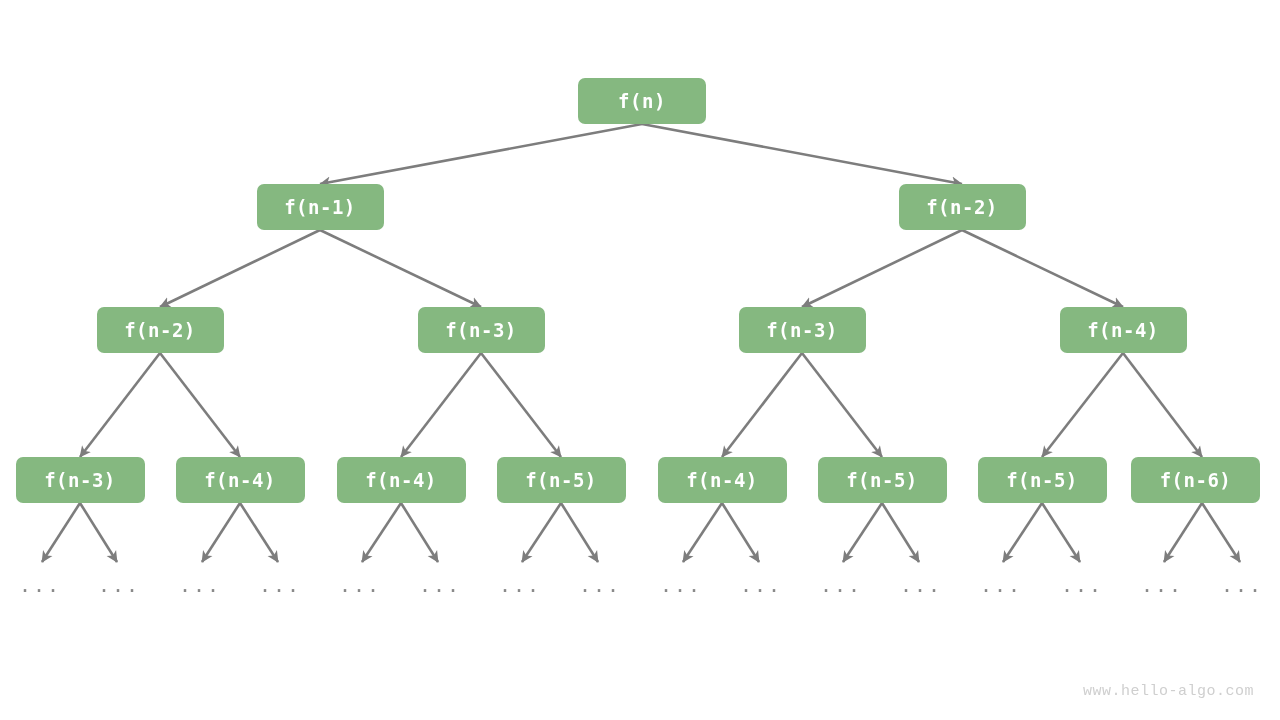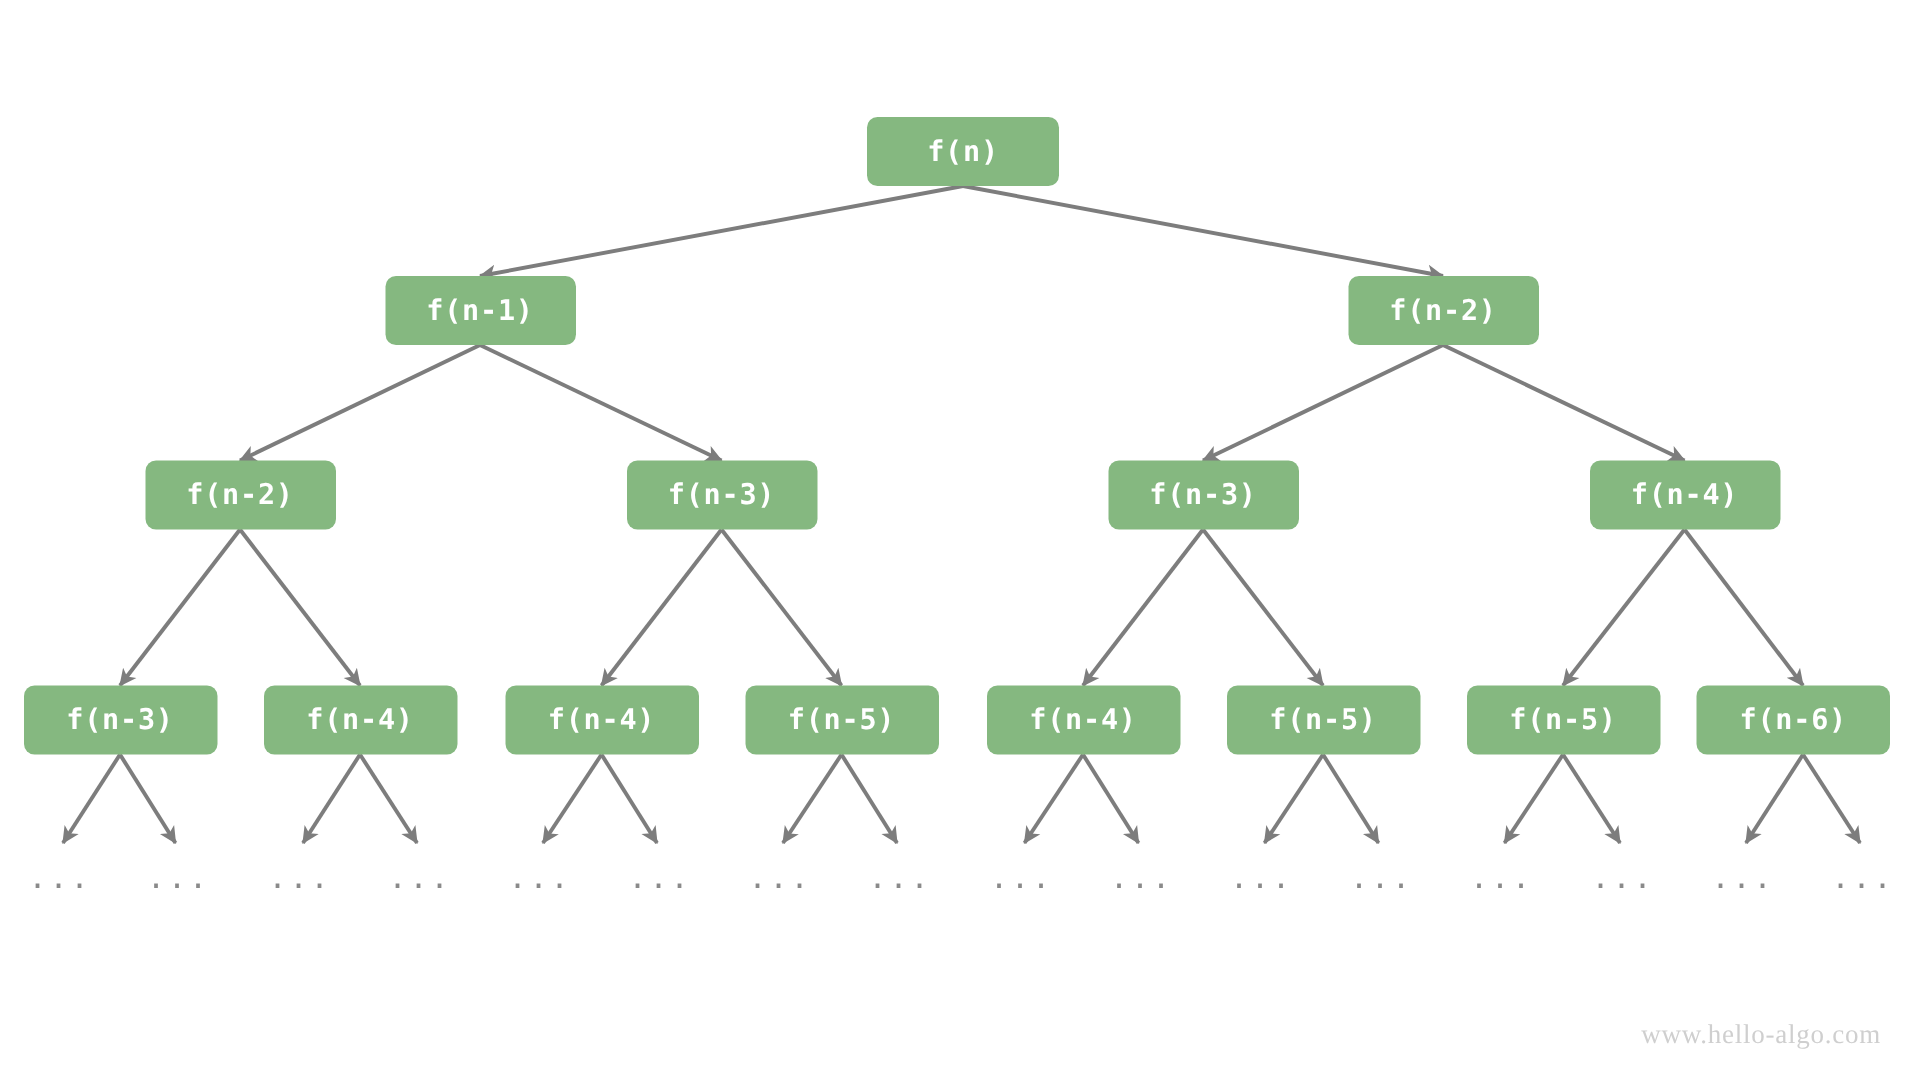--- a/index.html
+++ b/index.html
@@ -52,22 +52,22 @@
     letter-spacing: 2px;
     transform: translate(-50%, -50%);
     z-index: 2;
     white-space: nowrap;
   }
   #watermark {
     position: absolute;
     right: 26px;
     bottom: 20px;
     color: #cfcfcf;
-    font-family: Liberation Serif, serif;
-    font-size: 18px;
+    font-family: Liberation Mono, monospace;
+    font-size: 15px;
     letter-spacing: 0.5px;
     z-index: 3;
   }
 </style>
 </head>
 <body>
 
 <div id="canvas">
 
   <svg id="edges" viewBox="0 0 1280 720" width="1280" height="720">

